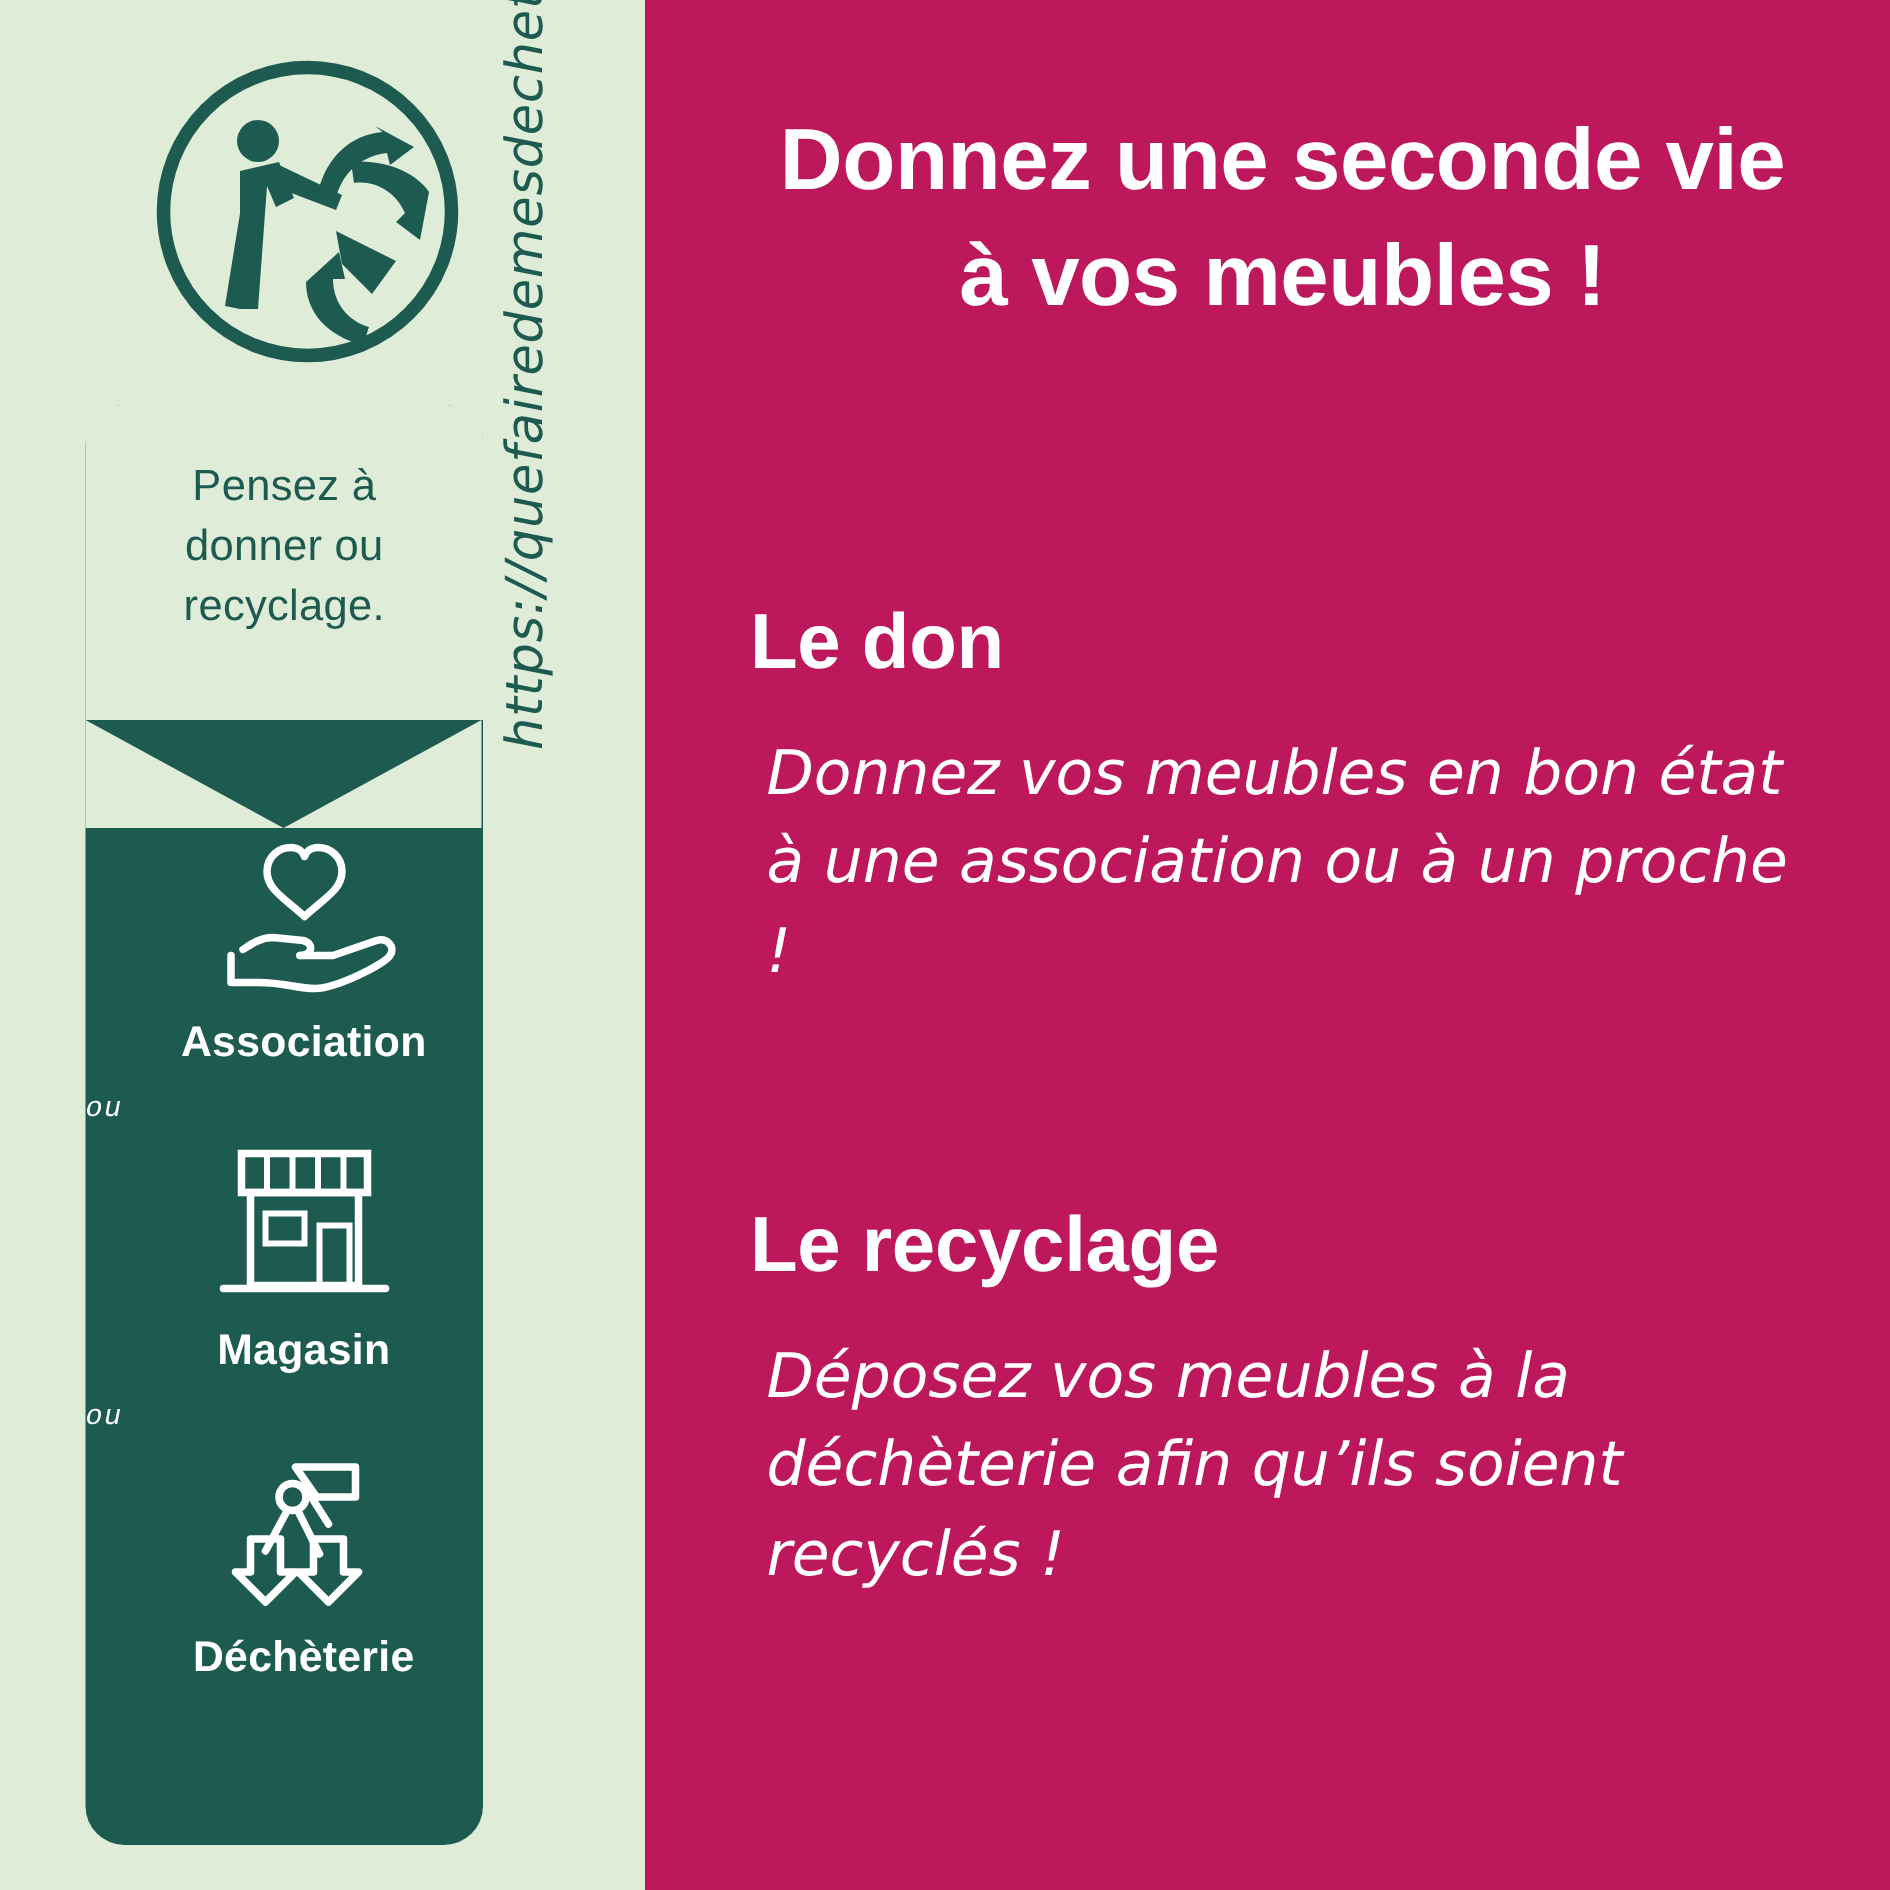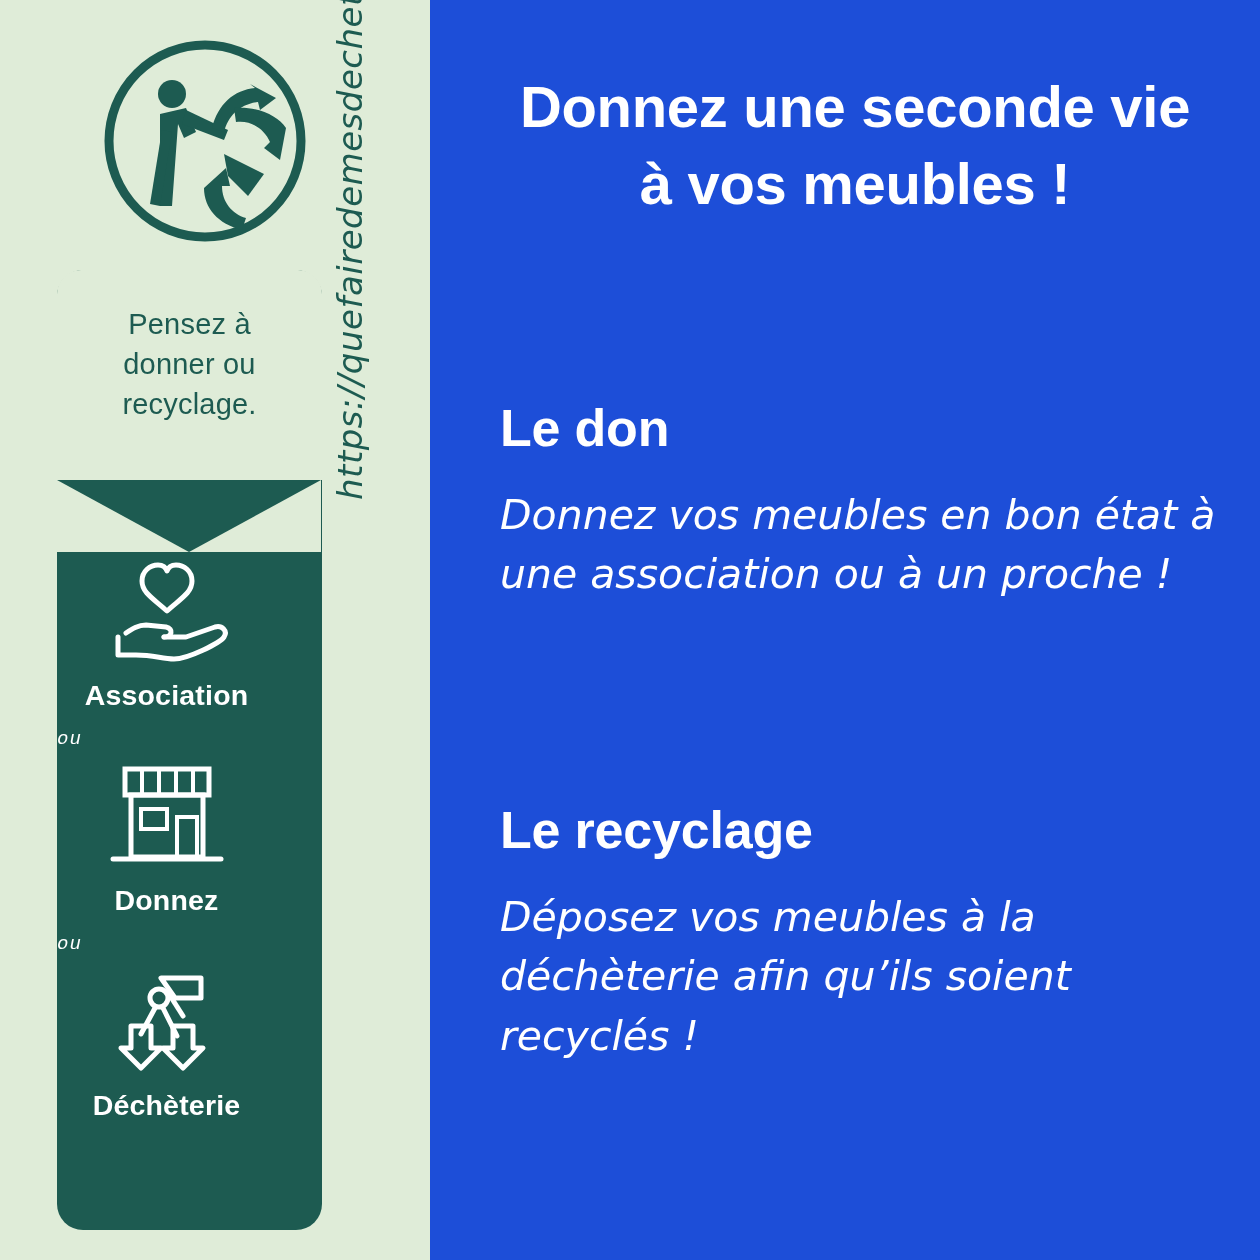--- a/index.html
+++ b/index.html
@@ -78,20 +78,21 @@
   .steps {
     position: absolute;
     left: 0;
     top: 285px;
     width: 265px;
   }
   .step {
     width: 219px;
     text-align: center;
     color: #ffffff;
+    padding-left: 36px;
   }
   .step-icon {
     height: 118px;
     display: flex;
     align-items: center;
     justify-content: center;
   }
   .step-label {
     font-size: 28.5px;
     font-weight: bold;
@@ -125,21 +126,21 @@
     left: 430px;
     top: 0;
     width: 6px;
     height: 1260px;
     background: #dfecd8;
   }
   
   .right-panel {
     position: relative;
     flex: 1 1 auto;
-    background: #1d4ed8;
+    background: #be185d;
     height: 1260px;
     padding: 0;
   }
   .headline {
     position: absolute;
     left: 30px;
     top: 68px;
     width: 790px;
     color: #ffffff;
     font-weight: bold;
@@ -159,21 +160,21 @@
   .section-title {
     font-size: 52px;
     font-weight: bold;
     margin: 0 0 28px 0;
     letter-spacing: -0.2px;
   }
   .section-body {
     font-size: 41px;
     font-style: italic;
     line-height: 1.45;
-    margin: 0;
+    margin: 11px;
     font-family: "DejaVu Sans", sans-serif;
   }
 </style>
 </head>
 <body>
 
 <div class="poster">
 
   <div class="left-panel">
 
@@ -225,21 +226,21 @@
               <line x1="45" y1="8" x2="45" y2="34" stroke="#ffffff" stroke-width="4"></line>
               <line x1="62" y1="8" x2="62" y2="34" stroke="#ffffff" stroke-width="4"></line>
               <line x1="79" y1="8" x2="79" y2="34" stroke="#ffffff" stroke-width="4"></line>
               <line x1="96" y1="8" x2="96" y2="34" stroke="#ffffff" stroke-width="4"></line>
               <rect x="34" y="34" width="72" height="62" fill="none" stroke="#ffffff" stroke-width="5"></rect>
               <rect x="44" y="48" width="26" height="20" fill="none" stroke="#ffffff" stroke-width="4"></rect>
               <rect x="80" y="56" width="20" height="40" fill="none" stroke="#ffffff" stroke-width="4"></rect>
               <line x1="16" y1="98" x2="124" y2="98" stroke="#ffffff" stroke-width="5" stroke-linecap="round"></line>
             </svg>
           </div>
-          <div class="step-label">Donnez</div>
+          <div class="step-label">Magasin</div>
         </div>
 
         <div class="step-sep">ou</div>
 
         <div class="step">
           <div class="step-icon">
             <svg viewBox="0 0 140 120" width="140" height="120" aria-hidden="true">
               <path d="M64 14 L104 14 L104 34 L78 34 Z" fill="none" stroke="#ffffff" stroke-width="5" stroke-linejoin="round"></path>
               <path d="M72 30 L86 52" stroke="#ffffff" stroke-width="5" stroke-linecap="round"></path>
               <circle cx="62" cy="34" r="9" fill="none" stroke="#ffffff" stroke-width="5"></circle>

